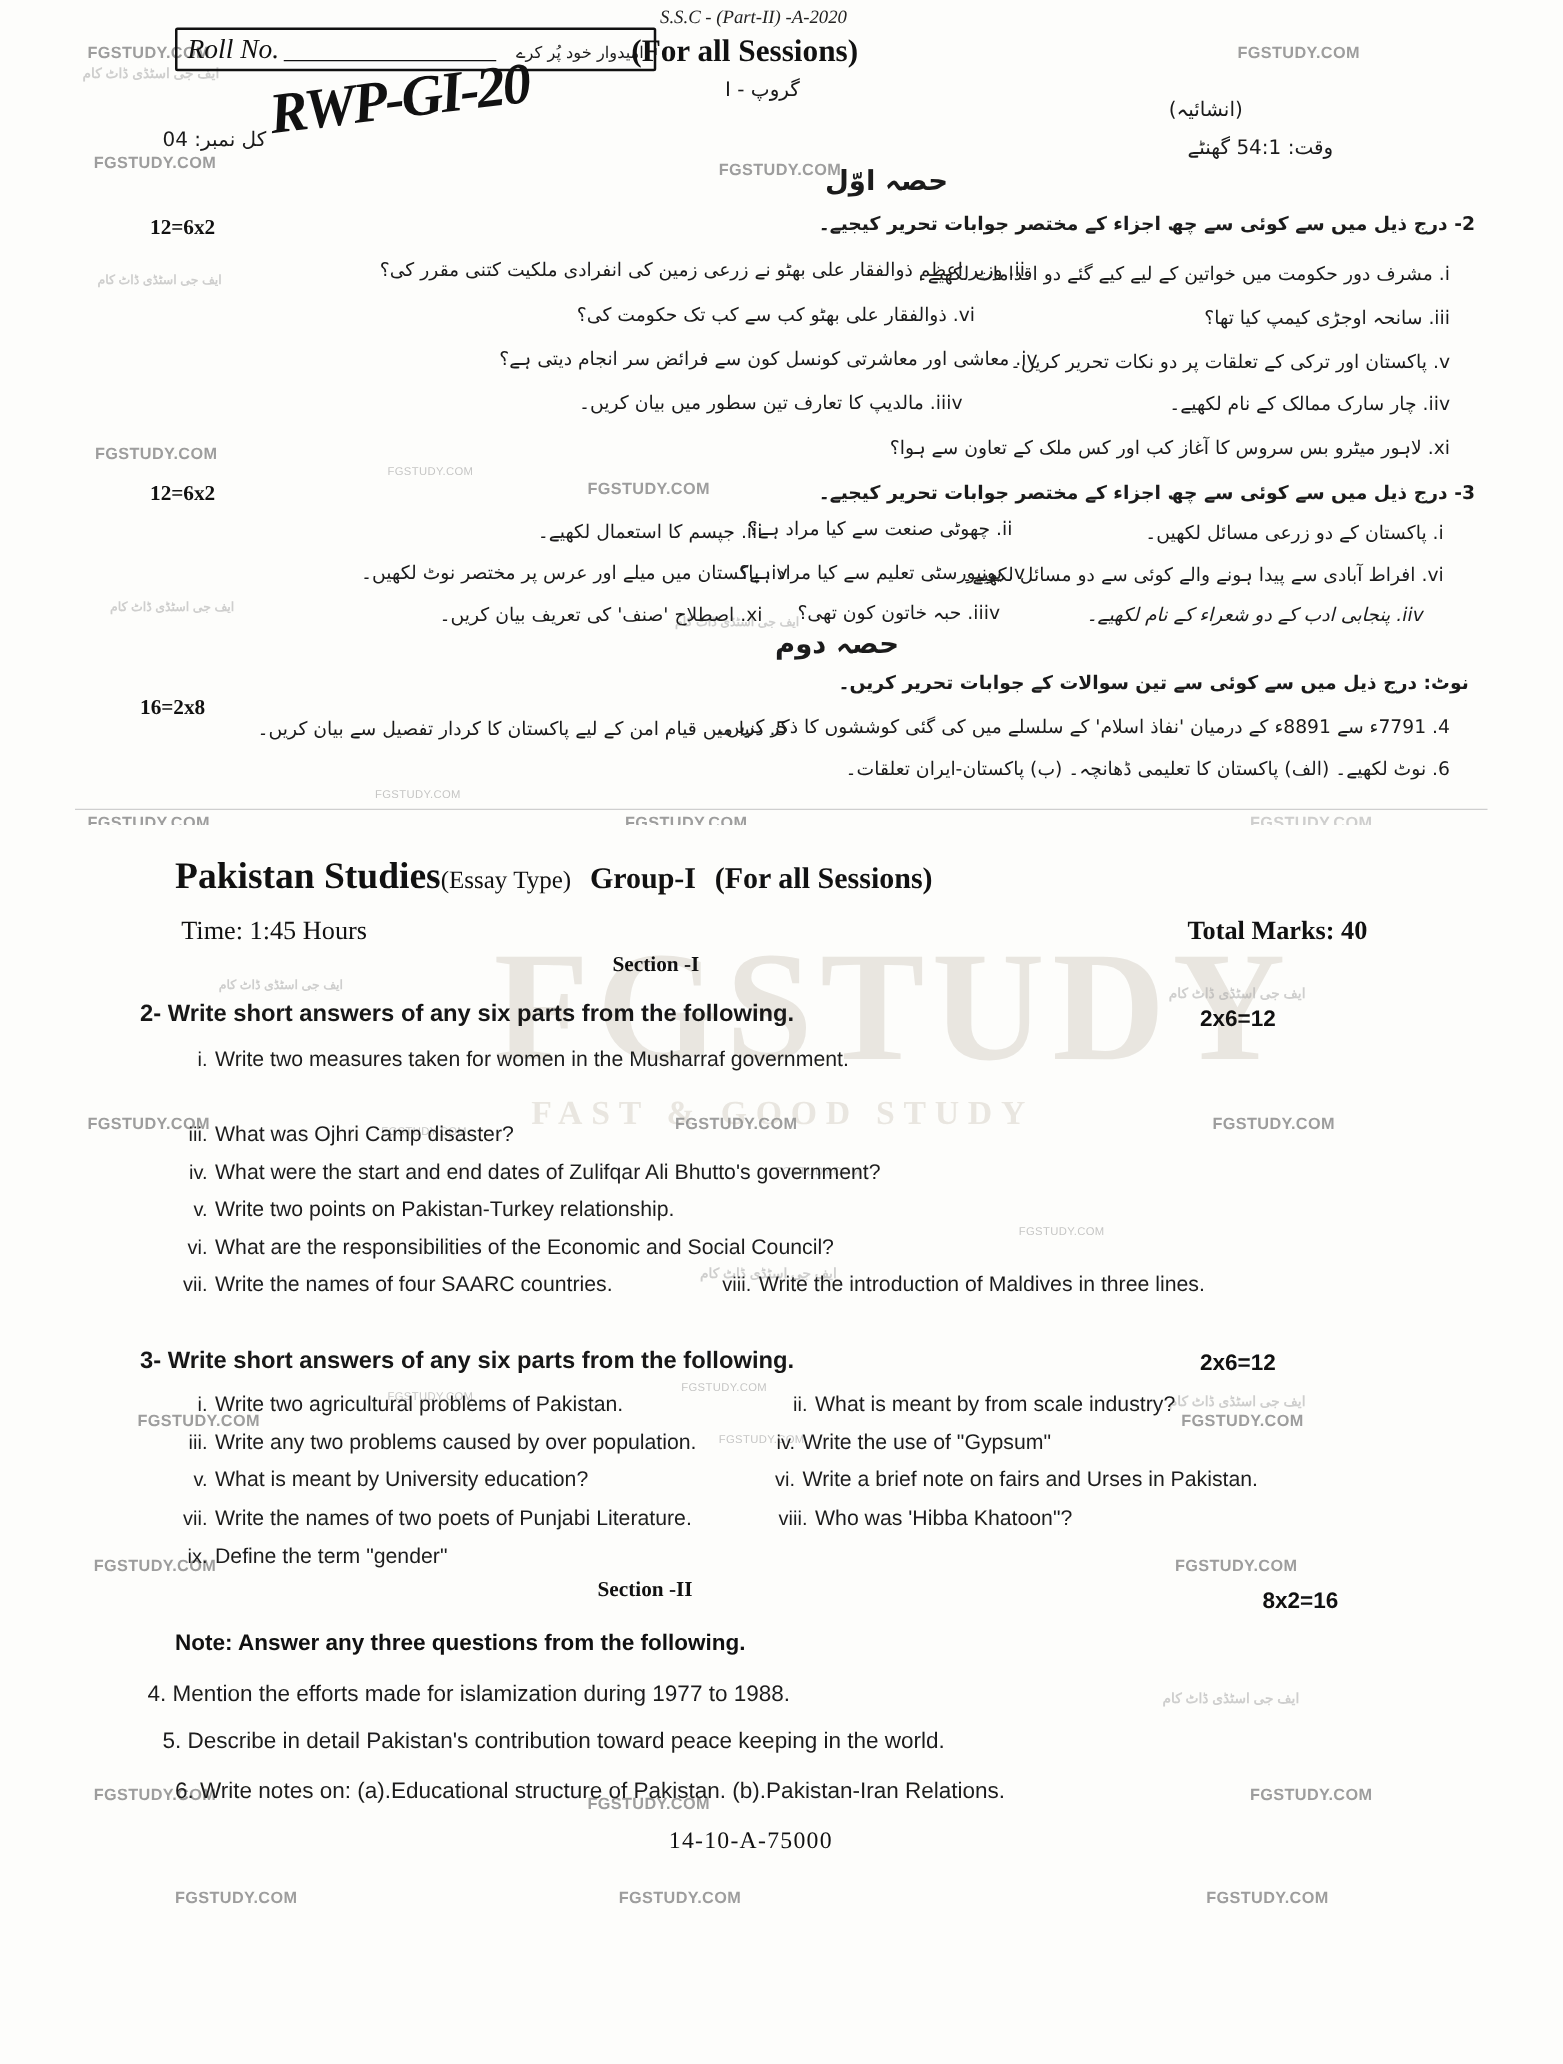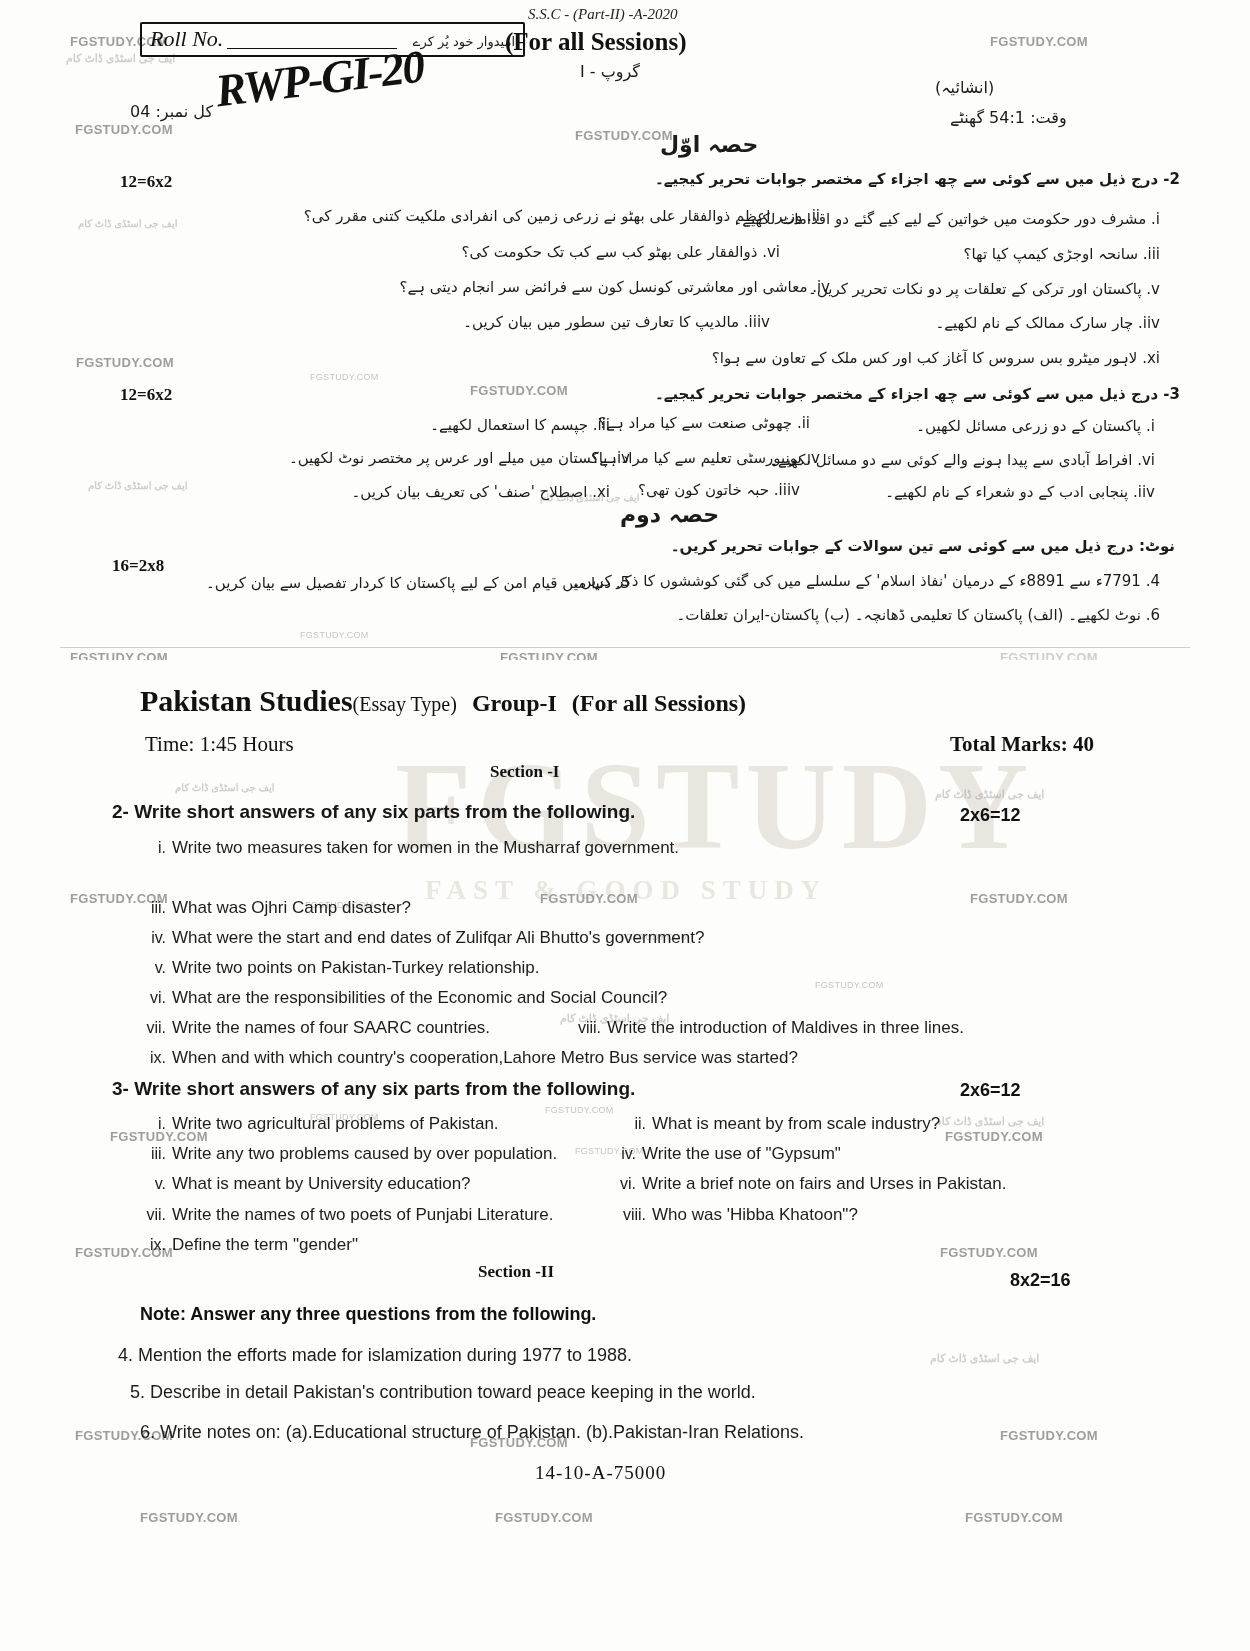--- a/index.html
+++ b/index.html
@@ -235,21 +235,21 @@
 
     <div class="abs urdu urdu-q" style="right:70px; top:383px; font-weight:bold;">3- درج ذیل میں سے کوئی سے چھ اجزاء کے مختصر جوابات تحریر کیجیے۔</div>
     <div class="abs marks" style="left:120px; top:385px;">12=6x2</div>
 
     <div class="abs urdu urdu-q" style="right:95px; top:415px;">i. پاکستان کے دو زرعی مسائل لکھیں۔</div>
     <div class="abs urdu urdu-q" style="right:440px; top:412px;">ii. چھوٹی صنعت سے کیا مراد ہے؟</div>
     <div class="abs urdu urdu-q" style="right:640px; top:414px;">iii. جپسم کا استعمال لکھیے۔</div>
     <div class="abs urdu urdu-q" style="right:95px; top:449px;">iv. افراط آبادی سے پیدا ہونے والے کوئی سے دو مسائل لکھیے۔</div>
     <div class="abs urdu urdu-q" style="right:430px; top:447px;">v. یونیورسٹی تعلیم سے کیا مراد ہے؟</div>
     <div class="abs urdu urdu-q" style="right:620px; top:447px;">vi. پاکستان میں میلے اور عرس پر مختصر نوٹ لکھیں۔</div>
-    <div class="abs urdu urdu-q" style="right:95px; top:481px;">vii. پنجابی ادب کے دو شعراء کے نام لکھیے۔</div>
+    <div class="abs urdu urdu-q" style="right:111px; top:481px;font-style:italic;">vii. پنجابی ادب کے دو شعراء کے نام لکھیے۔</div>
     <div class="abs urdu urdu-q" style="right:450px; top:479px;">viii. حبہ خاتون کون تھی؟</div>
     <div class="abs urdu urdu-q" style="right:640px; top:481px;">ix. اصطلاح 'صنف' کی تعریف بیان کریں۔</div>
 
     <div class="abs urdu" style="left:620px; top:502px; font-size:22px; font-weight:bold;">حصہ دوم</div>
     <div class="abs marks" style="left:112px; top:508px;margin-top:48px;">16=2x8</div>
 
     <div class="abs urdu urdu-q" style="right:75px; top:535px; font-weight:bold;">نوٹ: درج ذیل میں سے کوئی سے تین سوالات کے جوابات تحریر کریں۔</div>
 
     <div class="abs urdu urdu-q" style="right:90px; top:570px;">4. 1977ء سے 1988ء کے درمیان 'نفاذ اسلام' کے سلسلے میں کی گئی کوششوں کا ذکر کریں۔</div>
     <div class="abs urdu urdu-q" style="right:620px; top:572px;">5. دنیا میں قیام امن کے لیے پاکستان کا کردار تفصیل سے بیان کریں۔</div>
@@ -312,23 +312,20 @@
     </div>
     <div class="abs q-item" style="left:140px; top:328px;">
       <span class="q-rom">vi.</span><span>What are the responsibilities of the Economic and Social Council?</span>
     </div>
     <div class="abs q-item" style="left:140px; top:358px;">
       <span class="q-rom">vii.</span><span>Write the names of four SAARC countries.</span>
     </div>
     <div class="abs q-item" style="left:575px; top:358px;">
       <span class="q-rom">viii.</span><span>Write the introduction of Maldives in three lines.</span>
     </div>
-    <div class="abs q-item" style="left:140px; top:388px;">
-      <span class="q-rom">ix.</span><span>When and with which country's cooperation,Lahore Metro Bus service was started?</span>
-    </div>
 
     <div class="abs q-head" style="left:112px; top:418px;">3- Write short answers of any six parts from the following.</div>
     <div class="abs marks-r" style="left:960px; top:420px;">2x6=12</div>
 
     <div class="abs q-item" style="left:140px; top:454px;">
       <span class="q-rom">i.</span><span>Write two agricultural problems of Pakistan.</span>
     </div>
     <div class="abs q-item" style="left:620px; top:454px;">
       <span class="q-rom">ii.</span><span>What is meant by from scale industry?</span>
     </div>

